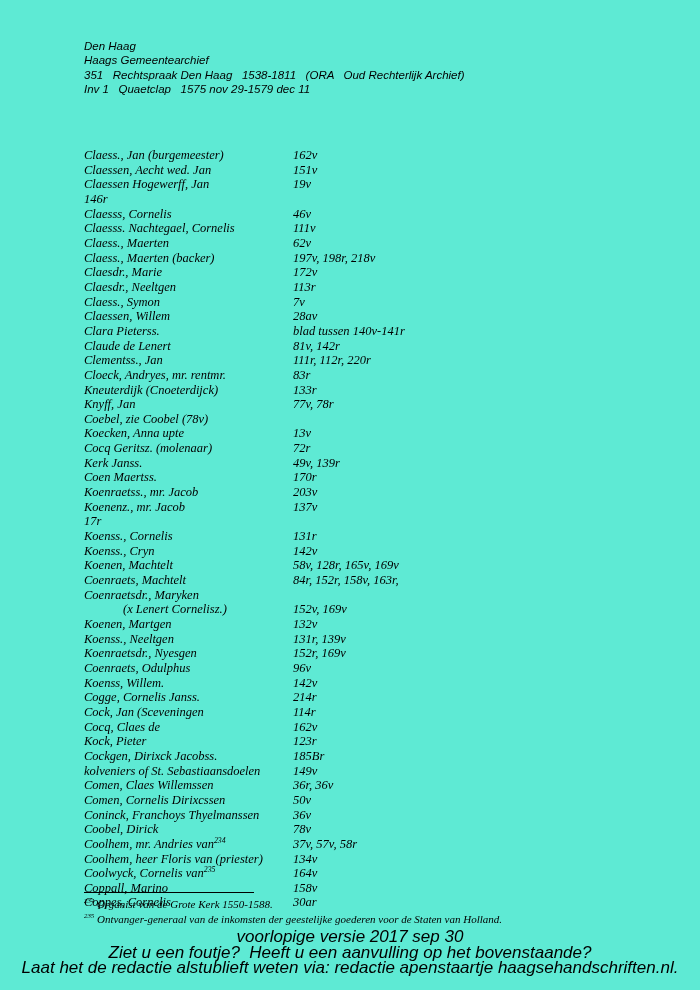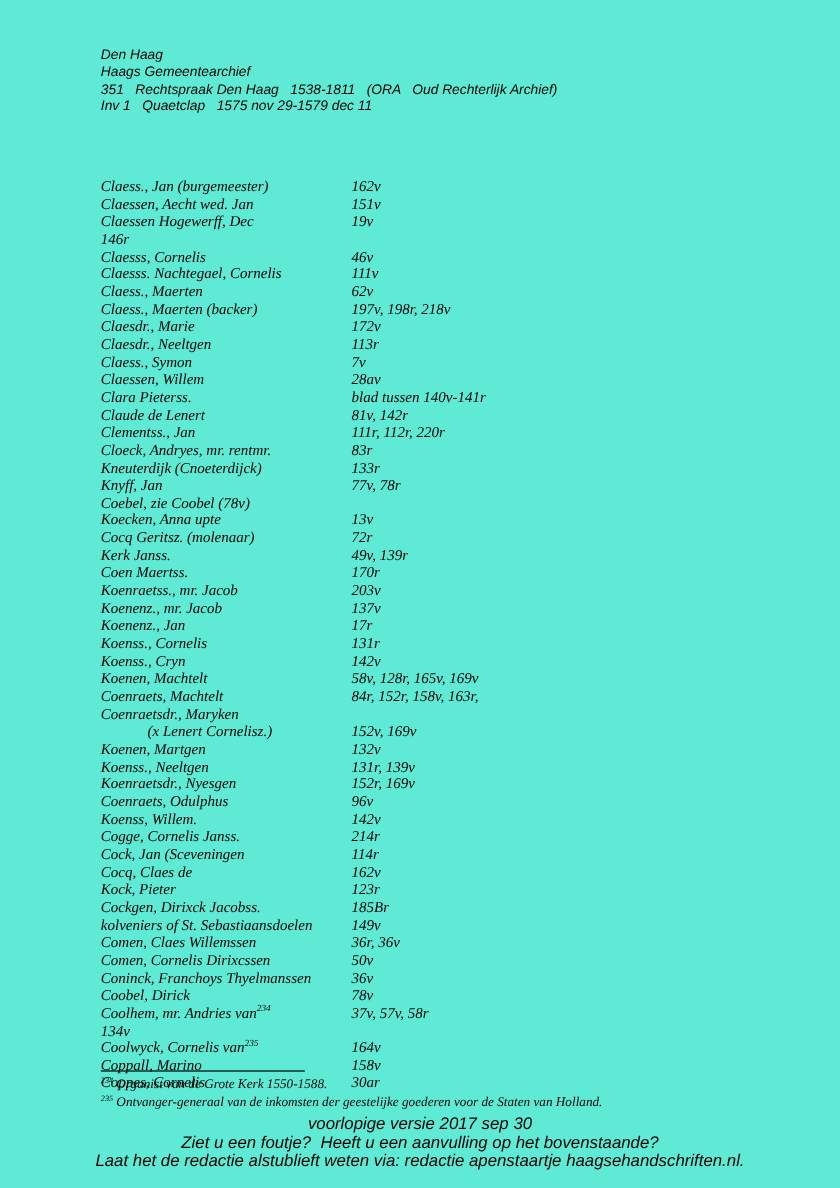--- a/index.html
+++ b/index.html
@@ -73,34 +73,34 @@
     white-space: pre;
   }
   
   .page-footer {
     position: absolute;
     left: 0;
     top: 929px;
     width: 700px;
     text-align: center;
     font-family: "Liberation Sans", sans-serif;
-    font-size: 14px;
+    font-size: 17px;
     line-height: 15.6px;
     white-space: pre;
   }
 </style>
 </head>
 <body>
 
 <div class="page">
   <div class="doc-header"><div class="hline">Den Haag</div><div class="hline">Haags Gemeentearchief</div><div class="hline">351   Rechtspraak Den Haag   1538-1811   (ORA   Oud Rechterlijk Archief)</div><div class="hline">Inv 1   Quaetclap   1575 nov 29-1579 dec 11</div></div>
   <div class="index-list">
       <div class="row"><span class="name">Claess., Jan (burgemeester)</span><span class="ref">162v</span></div>
       <div class="row"><span class="name">Claessen, Aecht wed. Jan</span><span class="ref">151v</span></div>
-      <div class="row"><span class="name">Claessen Hogewerff, Dec</span><span class="ref">19v</span></div>
+      <div class="row"><span class="name">Claessen Hogewerff, Jan</span><span class="ref">19v</span></div>
       <div class="row"><span class="ref">146r</span></div>
       <div class="row"><span class="name">Claesss, Cornelis</span><span class="ref">46v</span></div>
       <div class="row"><span class="name">Claesss. Nachtegael, Cornelis</span><span class="ref">111v</span></div>
       <div class="row"><span class="name">Claess., Maerten</span><span class="ref">62v</span></div>
       <div class="row"><span class="name">Claess., Maerten (backer)</span><span class="ref">197v, 198r, 218v</span></div>
       <div class="row"><span class="name">Claesdr., Marie</span><span class="ref">172v</span></div>
       <div class="row"><span class="name">Claesdr., Neeltgen</span><span class="ref">113r</span></div>
       <div class="row"><span class="name">Claess., Symon</span><span class="ref">7v</span></div>
       <div class="row"><span class="name">Claessen, Willem</span><span class="ref">28av</span></div>
       <div class="row"><span class="name">Clara Pieterss.</span><span class="ref">blad tussen 140v-141r</span></div>
@@ -109,21 +109,21 @@
       <div class="row"><span class="name">Cloeck, Andryes, mr. rentmr.</span><span class="ref">83r</span></div>
       <div class="row"><span class="name">Kneuterdijk (Cnoeterdijck)</span><span class="ref">133r</span></div>
       <div class="row"><span class="name">Knyff, Jan</span><span class="ref">77v, 78r</span></div>
       <div class="row"><span class="name">Coebel, zie Coobel (78v)</span><span class="ref"></span></div>
       <div class="row"><span class="name">Koecken, Anna upte</span><span class="ref">13v</span></div>
       <div class="row"><span class="name">Cocq Geritsz. (molenaar)</span><span class="ref">72r</span></div>
       <div class="row"><span class="name">Kerk Janss.</span><span class="ref">49v, 139r</span></div>
       <div class="row"><span class="name">Coen Maertss.</span><span class="ref">170r</span></div>
       <div class="row"><span class="name">Koenraetss., mr. Jacob</span><span class="ref">203v</span></div>
       <div class="row"><span class="name">Koenenz., mr. Jacob</span><span class="ref">137v</span></div>
-      <div class="row"><span class="name">Koenenz., Jan</span><span class="ref">17r</span></div>
+      <div class="row"><span class="ref">17r</span></div>
       <div class="row"><span class="name">Koenss., Cornelis</span><span class="ref">131r</span></div>
       <div class="row"><span class="name">Koenss., Cryn</span><span class="ref">142v</span></div>
       <div class="row"><span class="name">Koenen, Machtelt</span><span class="ref">58v, 128r, 165v, 169v</span></div>
       <div class="row"><span class="name">Coenraets, Machtelt</span><span class="ref">84r, 152r, 158v, 163r,</span></div>
       <div class="row"><span class="name">Coenraetsdr., Maryken</span><span class="ref"></span></div>
       <div class="row indent"><span class="name">(x Lenert Cornelisz.)</span><span class="ref">152v, 169v</span></div>
       <div class="row"><span class="name">Koenen, Martgen</span><span class="ref">132v</span></div>
       <div class="row"><span class="name">Koenss., Neeltgen</span><span class="ref">131r, 139v</span></div>
       <div class="row"><span class="name">Koenraetsdr., Nyesgen</span><span class="ref">152r, 169v</span></div>
       <div class="row"><span class="name">Coenraets, Odulphus</span><span class="ref">96v</span></div>
@@ -132,21 +132,21 @@
       <div class="row"><span class="name">Cock, Jan (Sceveningen</span><span class="ref">114r</span></div>
       <div class="row"><span class="name">Cocq, Claes de</span><span class="ref">162v</span></div>
       <div class="row"><span class="name">Kock, Pieter</span><span class="ref">123r</span></div>
       <div class="row"><span class="name">Cockgen, Dirixck Jacobss.</span><span class="ref">185Br</span></div>
       <div class="row"><span class="name">kolveniers of St. Sebastiaansdoelen</span><span class="ref">149v</span></div>
       <div class="row"><span class="name">Comen, Claes Willemssen</span><span class="ref">36r, 36v</span></div>
       <div class="row"><span class="name">Comen, Cornelis Dirixcssen</span><span class="ref">50v</span></div>
       <div class="row"><span class="name">Coninck, Franchoys Thyelmanssen</span><span class="ref">36v</span></div>
       <div class="row"><span class="name">Coobel, Dirick</span><span class="ref">78v</span></div>
       <div class="row"><span class="name">Coolhem, mr. Andries van<sup>234</sup></span><span class="ref">37v, 57v, 58r</span></div>
-      <div class="row"><span class="ref">134v</span></div>
+      <div class="row"><span class="name">Coolhem, heer Floris van (priester)</span><span class="ref">134v</span></div>
       <div class="row"><span class="name">Coolwyck, Cornelis van<sup>235</sup></span><span class="ref">164v</span></div>
       <div class="row"><span class="name">Coppall, Marino</span><span class="ref">158v</span></div>
       <div class="row"><span class="name">Coppes, Cornelis</span><span class="ref">30ar</span></div>
     </div>
   <div class="footnote-sep"></div>
   <div class="footnotes"><div class="footnote"><sup>234</sup> <span>Organist van de Grote Kerk 1550-1588.</span></div><div class="footnote"><sup>235</sup> <span>Ontvanger-generaal van de inkomsten der geestelijke goederen voor de Staten van Holland.</span></div></div>
   <div class="page-footer"><div class="fline">voorlopige versie 2017 sep 30</div><div class="fline">Ziet u een foutje?  Heeft u een aanvulling op het bovenstaande?</div><div class="fline">Laat het de redactie alstublieft weten via: redactie apenstaartje haagsehandschriften.nl.</div></div>
 </div>
 
 </body></html>

